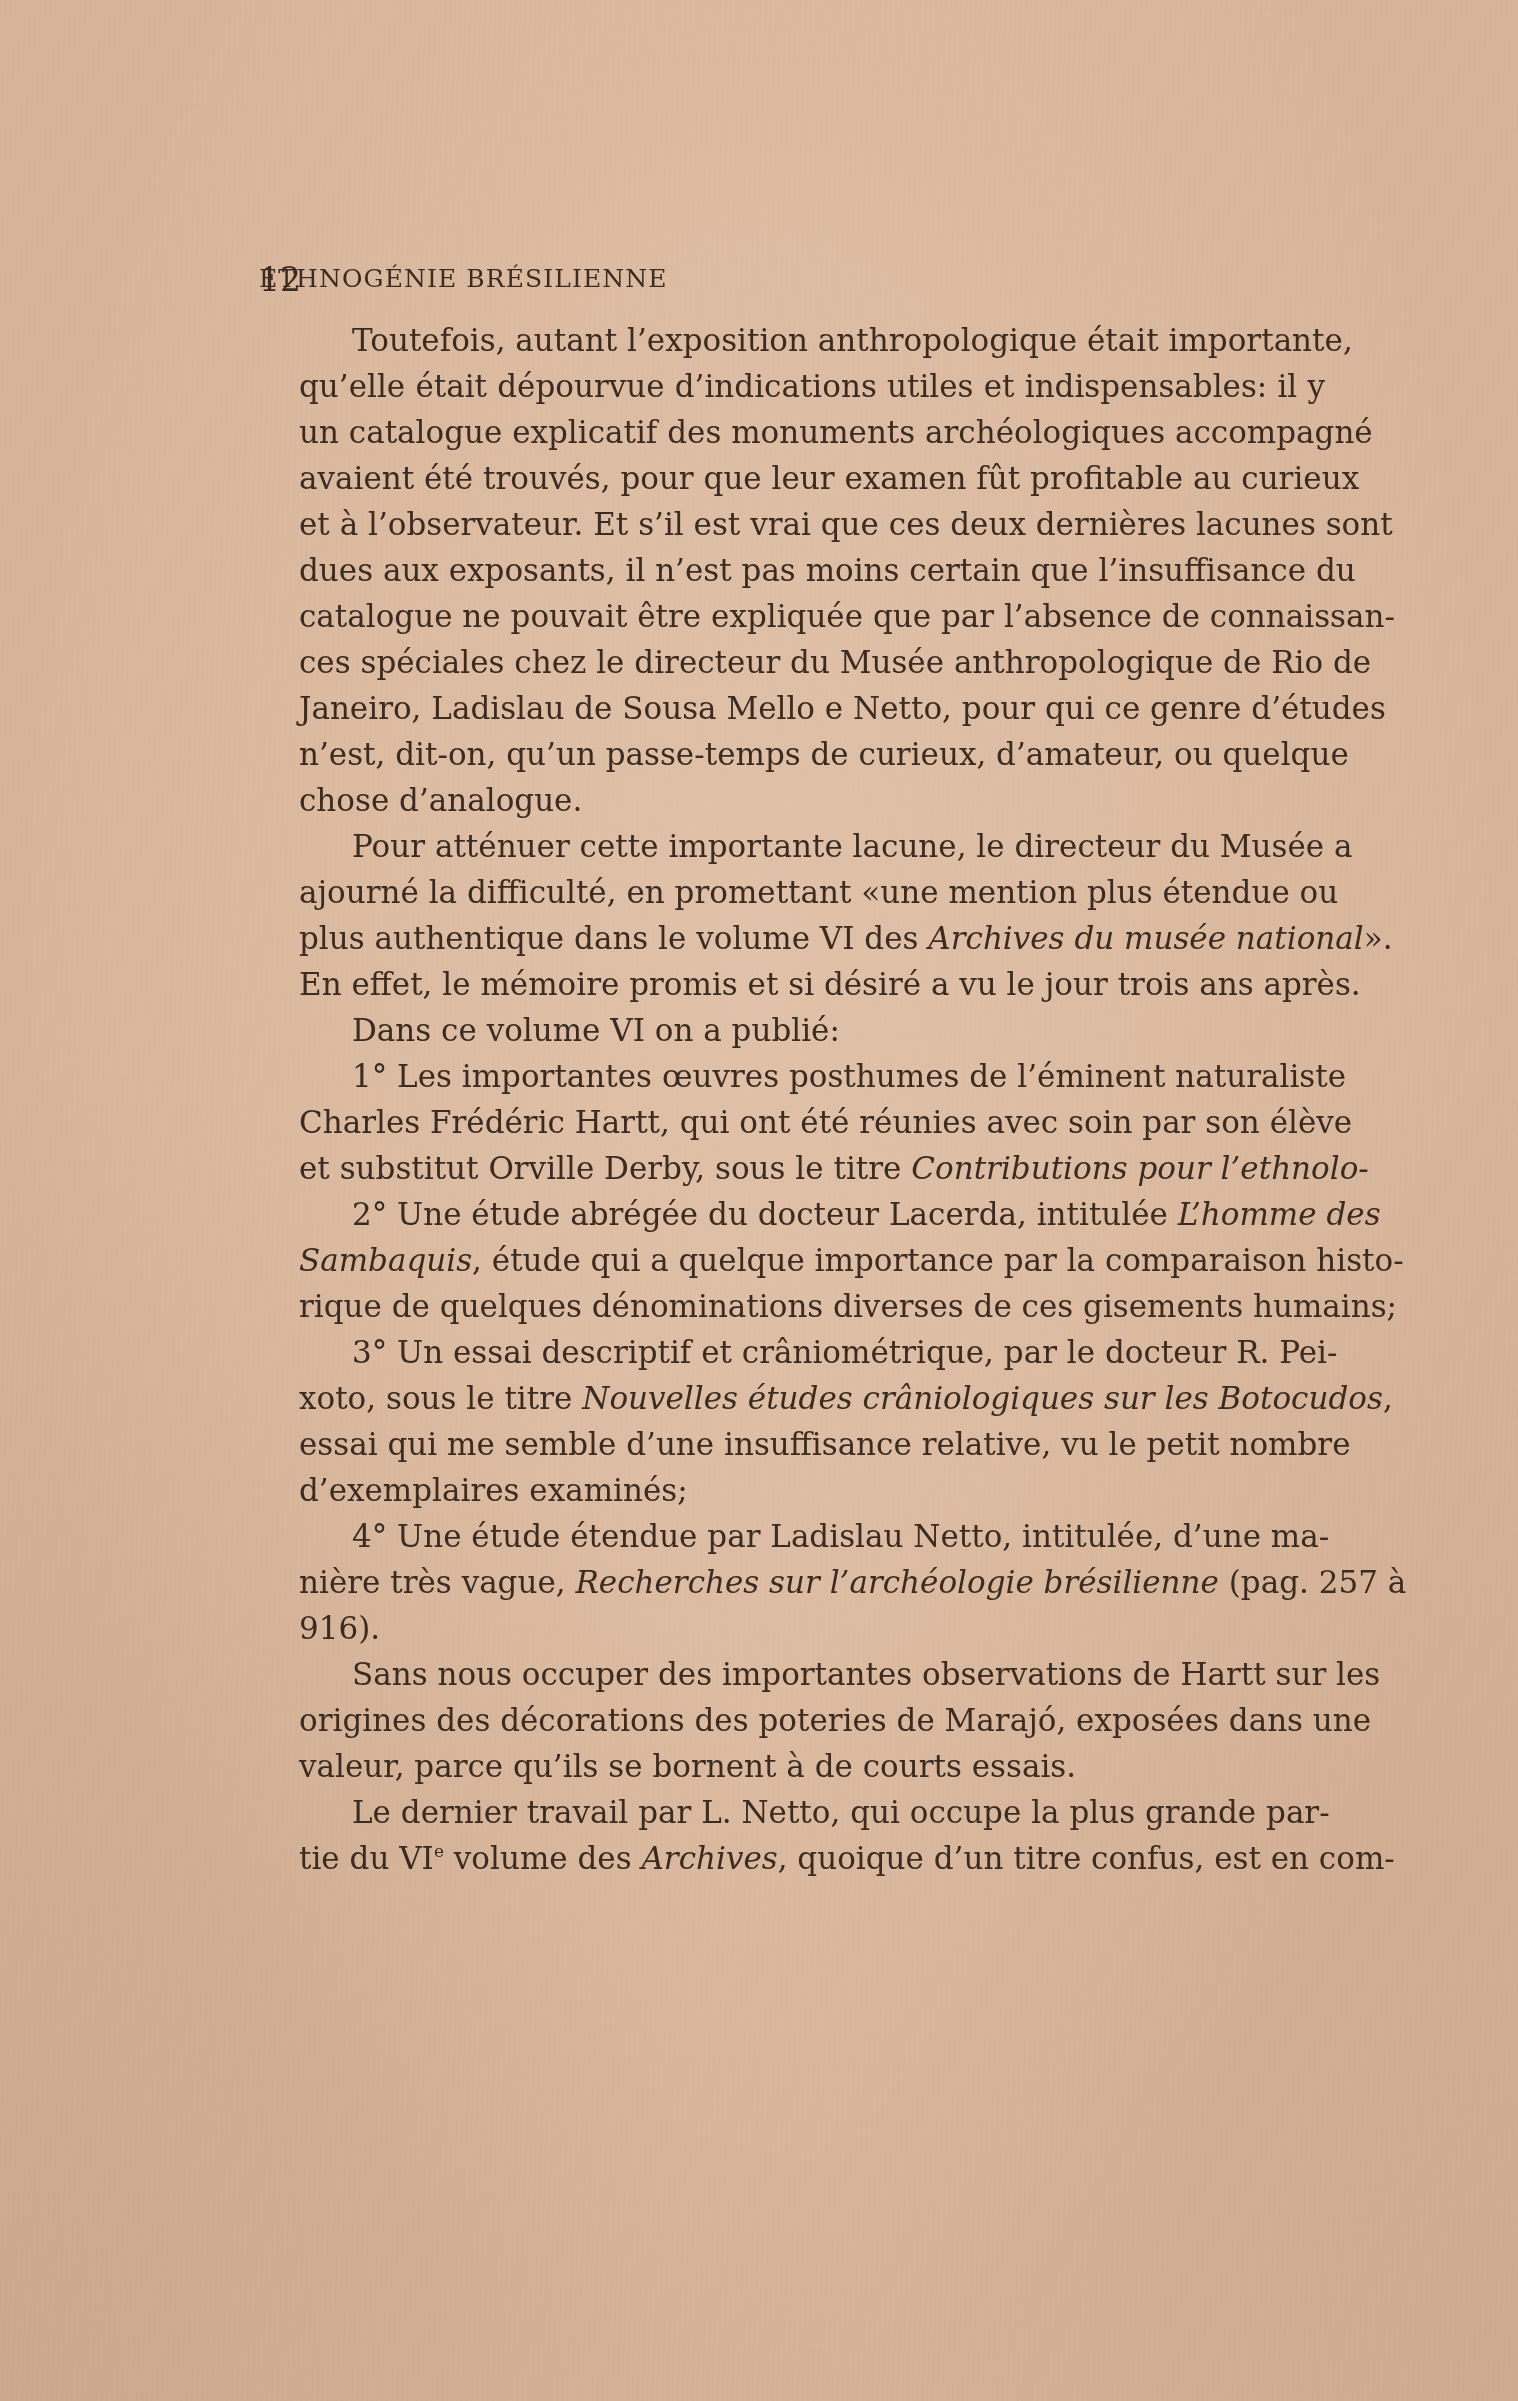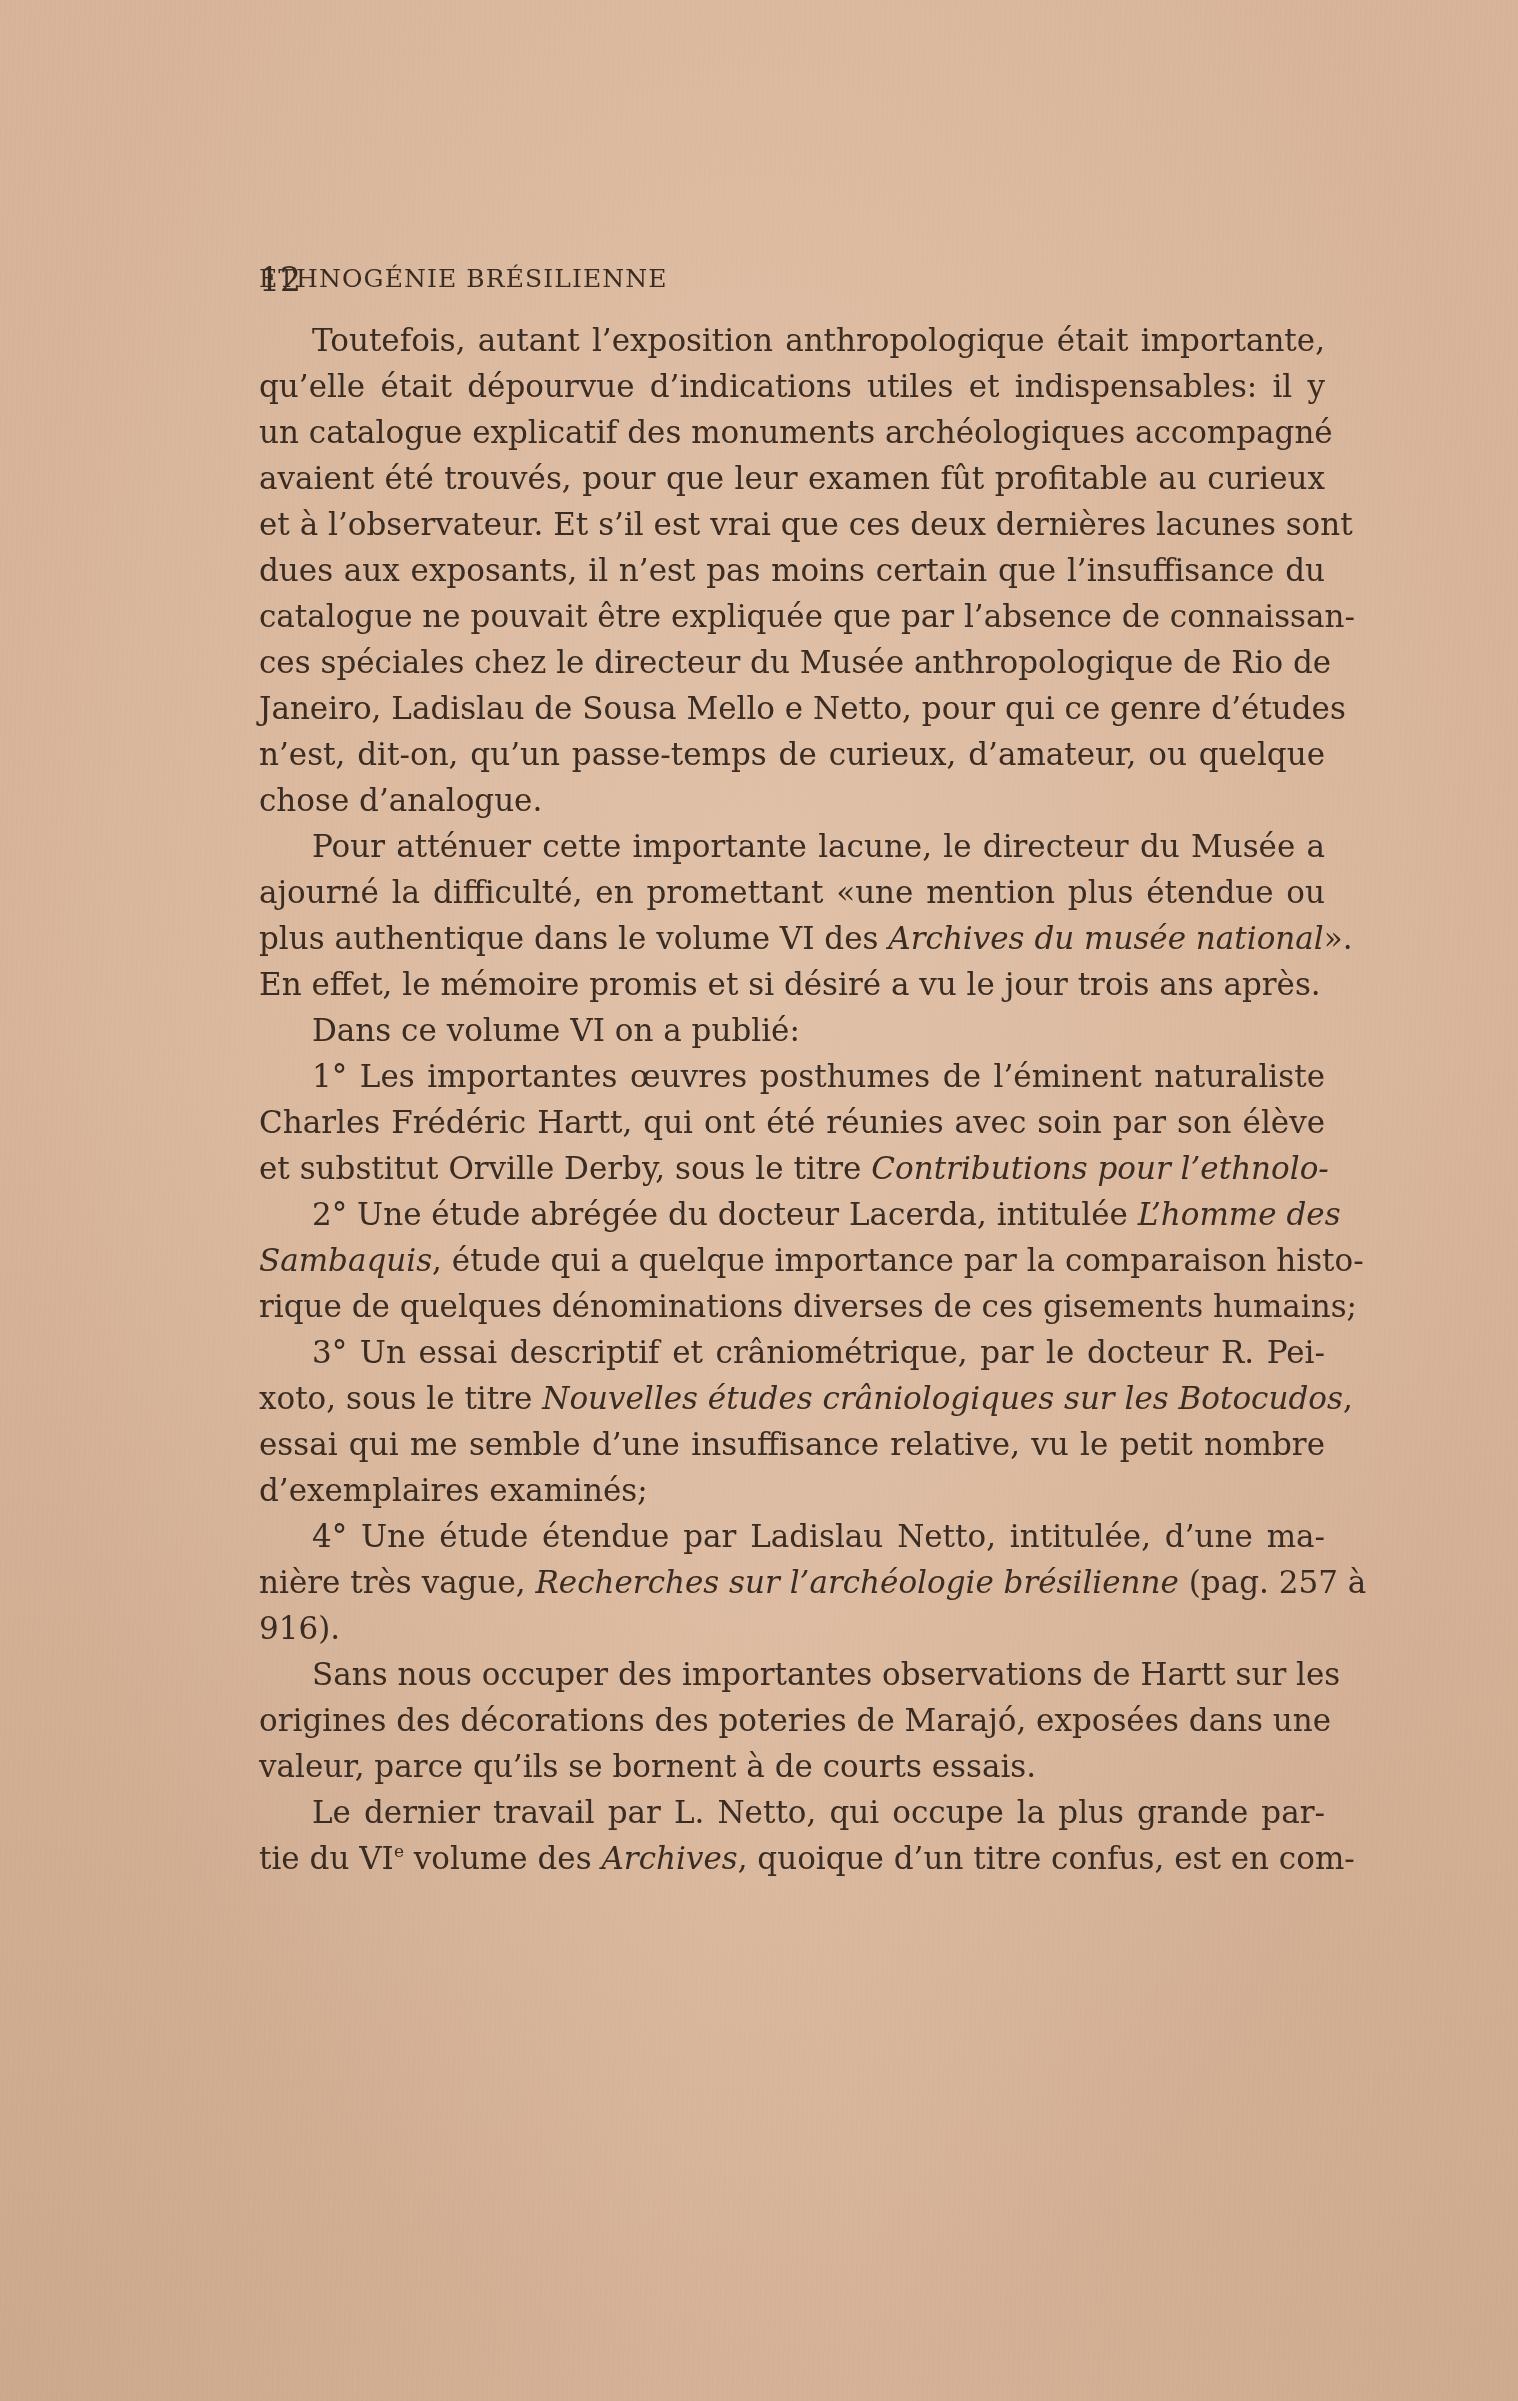--- a/index.html
+++ b/index.html
@@ -13,21 +13,21 @@
       repeating-linear-gradient(92deg, rgba(120,90,60,0.025) 0px, rgba(120,90,60,0.025) 1.1px, rgba(0,0,0,0) 1.1px, rgba(0,0,0,0) 5px);
     position: relative; overflow: hidden;
     font-family: "DejaVu Serif", "Liberation Serif", serif;
     color: #3a2c22;
   }
   .page { position: absolute; left: 259px; top: 0; width: 1066px; }
   .running-head { position: absolute; top: 259px; left: 0; width: 1066px; height: 39px; }
   .page-number { position: absolute; left: 0; top: 1px; font-size: 33px; }
   .head-title { position: absolute; left: 0; width: 1066px; top: 4.5px; text-align: left; font-size: 25px; letter-spacing: 1.1px; }
   .body-text { position: absolute; top: 317px; left: 0; width: 1066px; font-size: 31px; line-height: 46px; text-align: justify; }
-  .line { display: block; white-space: nowrap; text-align-last: justify; height: 46px; }
+  .line { display: block; white-space: nowrap; text-align-last: justify; height: 46px; margin-left: 40px; }
   .line.last { text-align-last: left; }
   .line.indent { padding-left: 53px; }
   .it { font-style: italic; }
   sup { font-size: 0.55em; vertical-align: 0.7em; line-height: 0; }
 </style>
 </head>
 <body>
 
 <div class="page">
   <div class="running-head">

